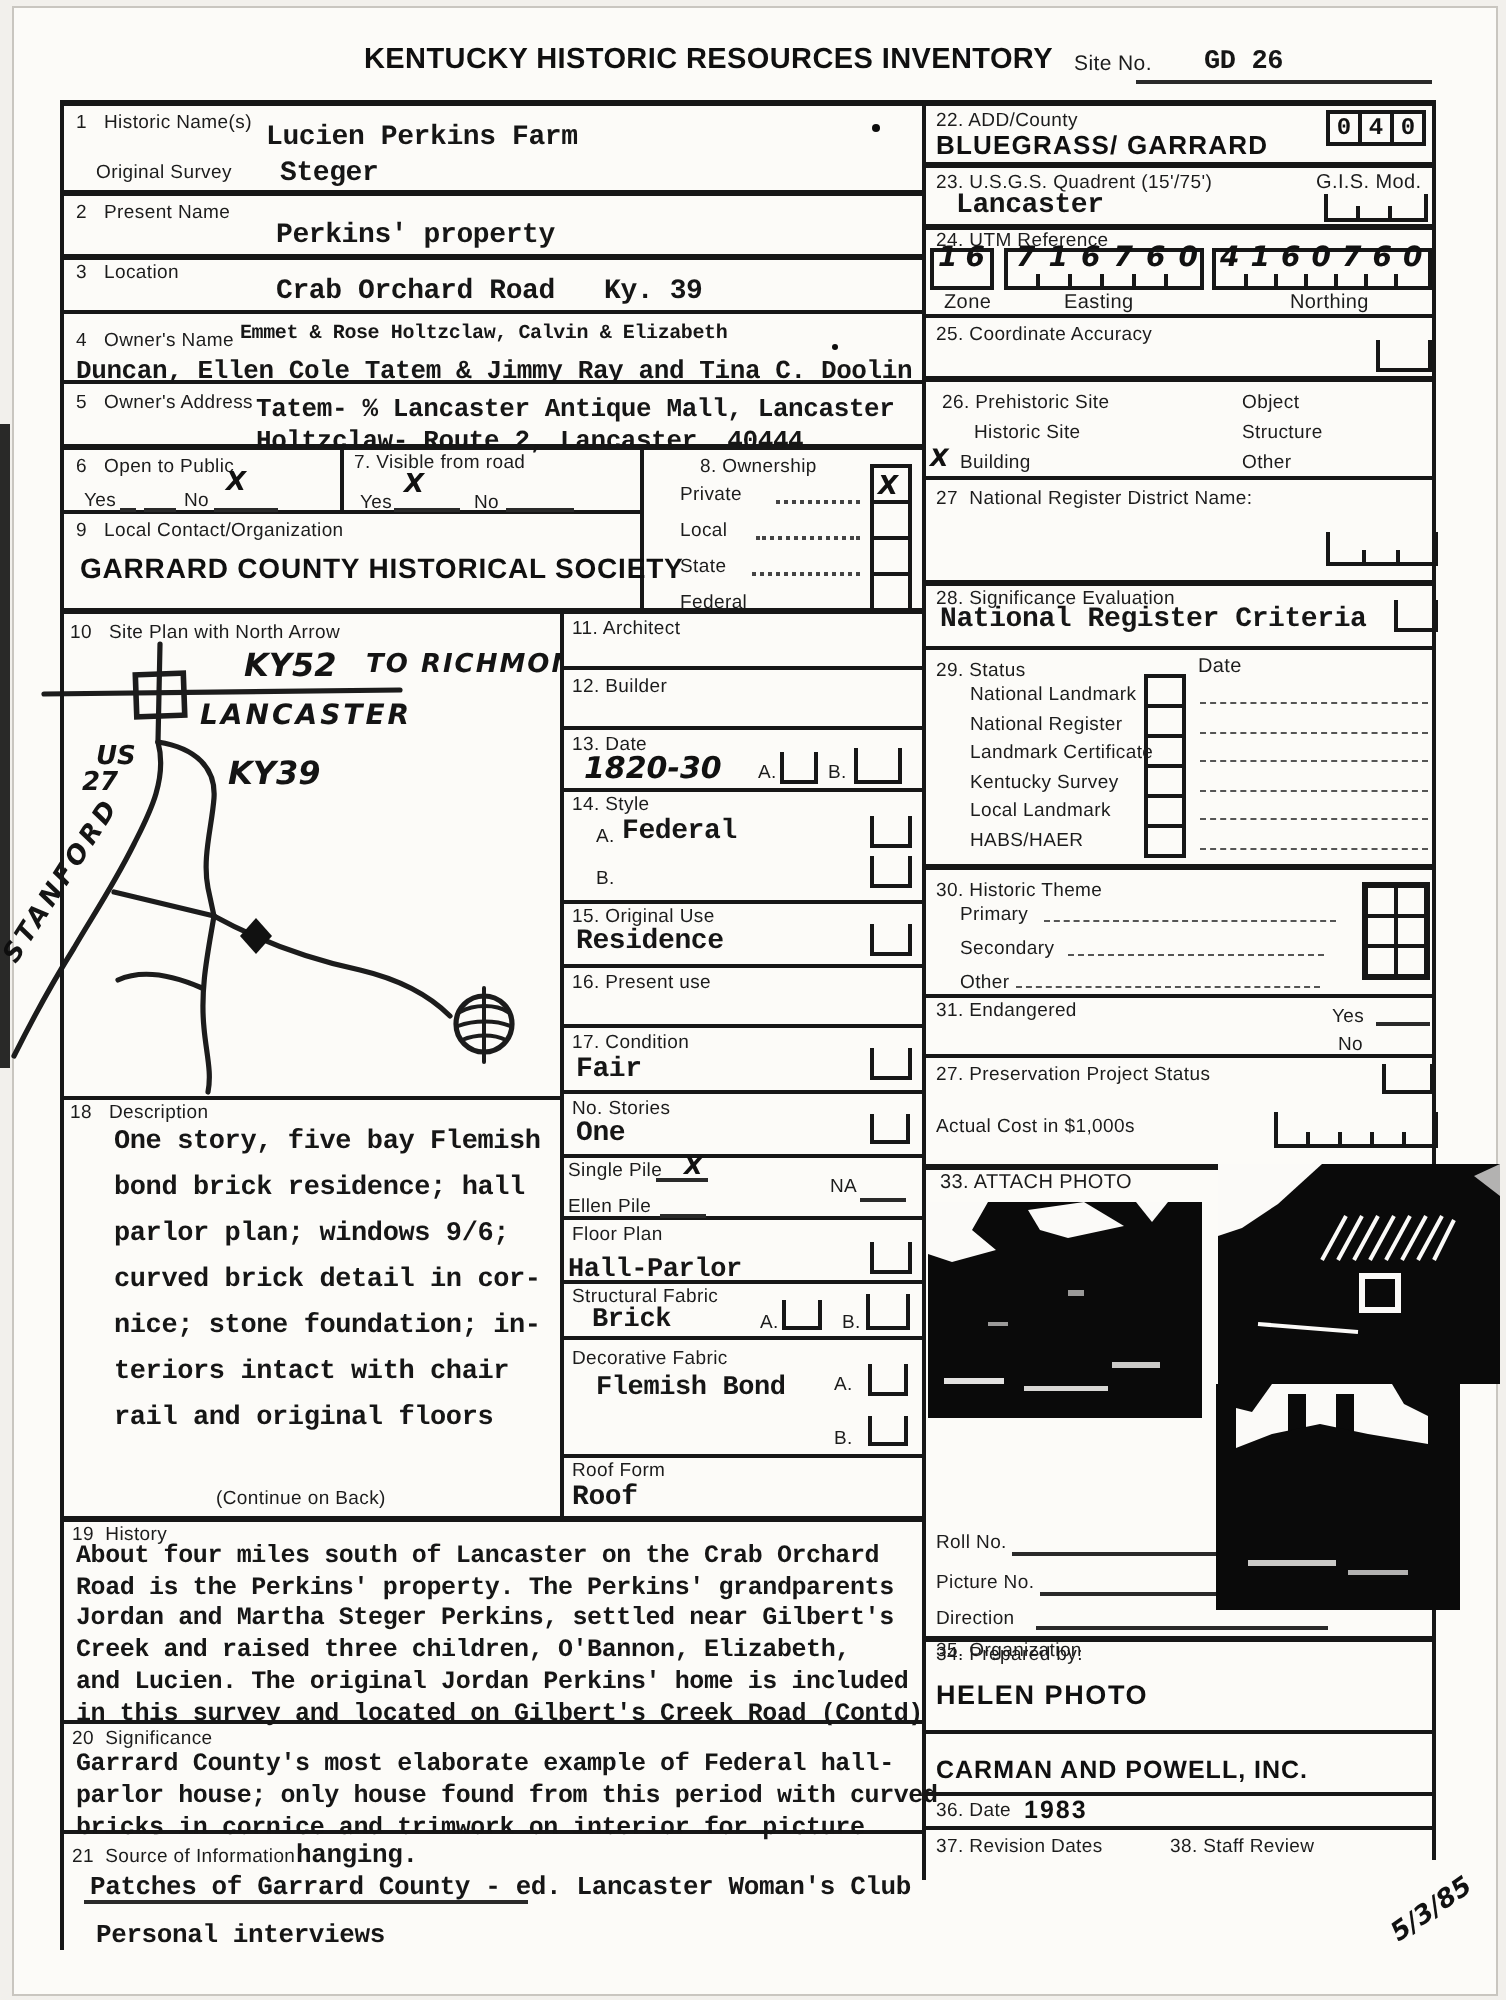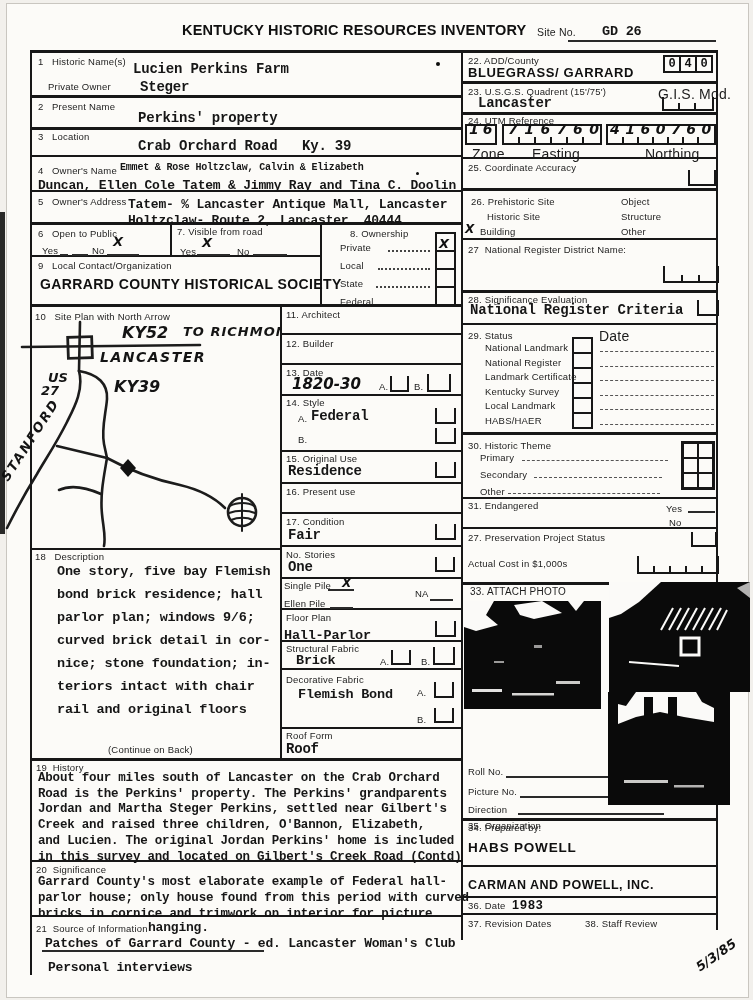--- a/index.html
+++ b/index.html
@@ -1,19 +1,19 @@
 <!DOCTYPE html>
 <html><head>
 <meta charset="utf-8">
 <style>
   html,body{margin:0;padding:0}
   body{width:753px;height:1000px;position:relative;background:#f2f0ec;font-family:"Liberation Sans",sans-serif;overflow:hidden}
   #page{position:absolute;left:6px;top:3px;width:741px;height:993px;background:#fcfbf8;border:1px solid #c9c6c0}
   .lbl{position:absolute;font:9.5px "Liberation Sans",sans-serif;color:#1c1c1c;white-space:pre;letter-spacing:.2px;z-index:5}
-  .lbl.sm{font-size:14px}
+  .lbl.sm{font-size:10px}
   .type{position:absolute;font-family:"Liberation Mono","DejaVu Sans Mono",monospace;font-weight:700;color:#161616;white-space:pre;letter-spacing:-.2px;z-index:5}
   .pre{white-space:pre-line}
   .bp{position:absolute;font-family:"Liberation Sans",sans-serif;font-weight:800;color:#101010;white-space:pre;z-index:5}
   .hand{position:absolute;font-family:"DejaVu Sans",sans-serif;font-style:italic;font-weight:700;color:#111;white-space:pre;z-index:6}
   .hl{position:absolute;background:#171717;height:2px;z-index:3}
   .hl.t{height:3px}
   .vl{position:absolute;background:#171717;width:2px;z-index:3}
   .sline{position:absolute;background:#2a2a2a;height:1.5px;z-index:4}
   .dash{position:absolute;border-top:1.5px dashed #555;height:0;z-index:4}
   .ubox{position:absolute;border:2px solid #171717;border-top:none;z-index:4}
@@ -81,21 +81,21 @@
 <div class="hl" style="left:461px;top:497px;width:257px"></div>
 <div class="hl" style="left:461px;top:527px;width:257px"></div>
 <div class="hl t" style="left:461px;top:582px;width:257px"></div>
 <div class="hl t" style="left:461px;top:818px;width:257px"></div>
 <div class="hl" style="left:461px;top:865px;width:257px"></div>
 <div class="hl" style="left:461px;top:896px;width:257px"></div>
 <div class="hl" style="left:461px;top:913px;width:257px"></div>
 
 <div class="lbl" style="left:38px;top:56px">1   Historic Name(s)</div>
 <div class="type" style="left:133px;top:61px;font-size:14px">Lucien Perkins Farm</div>
-<div class="lbl" style="left:48px;top:81px">Private Owner</div>
+<div class="lbl" style="left:48px;top:81px">Original Survey</div>
 <div class="type" style="left:140px;top:79px;font-size:14px">Steger</div>
 <div class="lbl" style="left:38px;top:101px">2   Present Name</div>
 <div class="type" style="left:138px;top:110px;font-size:14px">Perkins' property</div>
 <div class="lbl" style="left:38px;top:131px">3   Location</div>
 <div class="type" style="left:138px;top:138px;font-size:14px">Crab Orchard Road   Ky. 39</div>
 <div class="lbl" style="left:38px;top:165px">4   Owner's Name</div>
 <div class="type" style="left:120px;top:162px;font-size:10px">Emmet &amp; Rose Holtzclaw, Calvin &amp; Elizabeth</div>
 <div class="type" style="left:38px;top:178px;font-size:13px">Duncan, Ellen Cole Tatem &amp; Jimmy Ray and Tina C. Doolin</div>
 <div class="lbl" style="left:38px;top:196px">5   Owner's Address</div>
 <div class="type" style="left:128px;top:197px;font-size:13px">Tatem- % Lancaster Antique Mall, Lancaster</div>
@@ -390,21 +390,21 @@
     </svg>
 </div>
 <div class="lbl" style="left:468px;top:766px">Roll No.</div>
 <div class="sline" style="left:506px;top:776px;width:134px"></div>
 <div class="lbl" style="left:468px;top:786px">Picture No.</div>
 <div class="sline" style="left:520px;top:796px;width:126px"></div>
 <div class="lbl" style="left:468px;top:804px">Direction</div>
 <div class="sline" style="left:518px;top:813px;width:146px"></div>
 
 <div class="lbl" style="left:468px;top:822px">34. Prepared by:</div>
-<div class="bp" style="left:468px;top:840px;font-size:13.5px;letter-spacing:.8px">HABS POWELL</div>
+<div class="bp" style="left:468px;top:840px;font-size:13.5px;letter-spacing:.8px">HELEN PHOTO</div>
 <div class="lbl" style="left:468px;top:820px">35. Organization</div>
 <div class="bp" style="left:468px;top:878px;font-size:12.5px;letter-spacing:.5px">CARMAN AND POWELL, INC.</div>
 <div class="lbl" style="left:468px;top:900px">36. Date</div>
 <div class="bp" style="left:512px;top:898px;font-size:12.5px;letter-spacing:1px">1983</div>
 <div class="lbl" style="left:468px;top:918px">37. Revision Dates</div>
 <div class="lbl" style="left:585px;top:918px">38. Staff Review</div>
 <div class="hand" style="left:693px;top:962px;font-size:13px;transform:rotate(-35deg);transform-origin:left top">5/3/85</div>
 
 <div class="artifact" style="left:0;top:212px;width:5px;height:322px;opacity:.88"></div>
 <div class="artifact" style="left:436px;top:62px;width:4px;height:4px;border-radius:50%"></div>

